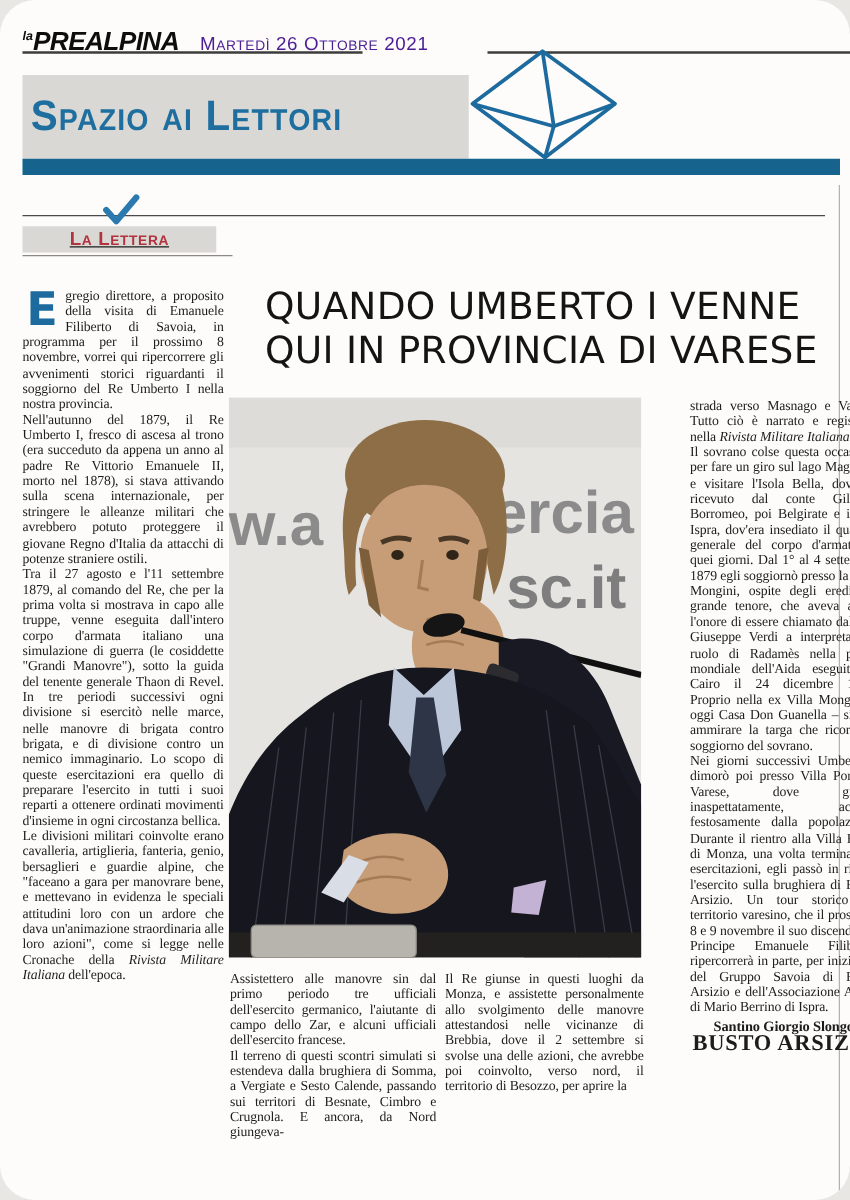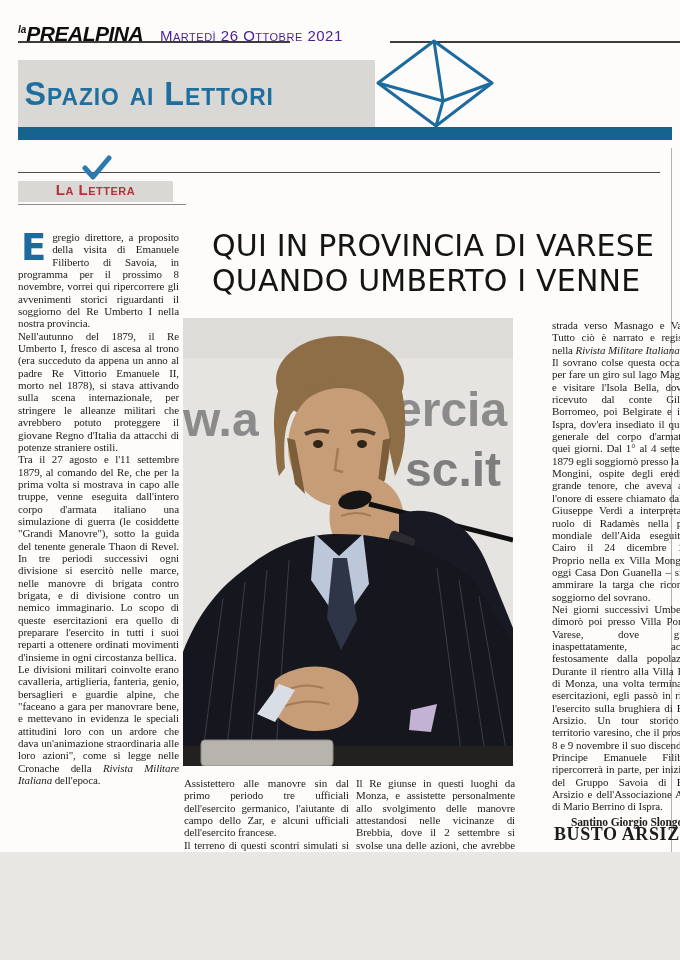--- a/index.html
+++ b/index.html
@@ -1,17 +1,17 @@
 <!DOCTYPE html>
 <html><head>
 <meta charset="utf-8">
 <style>
   html,body{margin:0;padding:0;background:#e9e7e3;}
-  .page{position:relative;width:680px;height:852px;background:#fdfcfa;overflow:hidden;
-        font-family:"Liberation Serif",serif;color:#1c1c1c;}
+  .page{position:relative;width:680px;height:960px;background:#fdfcfa;overflow:hidden;
+        font-family:"Liberation Serif",serif;color:#1c1c1c;border-radius:28px;}
   .abs{position:absolute;}
 
   
   .logo{left:18px;top:22px;font-family:"Liberation Sans",sans-serif;font-weight:bold;
         font-style:italic;font-size:21px;letter-spacing:-0.5px;color:#0d0d0d;}
   .logo .pfx{font-size:10px;vertical-align:8px;letter-spacing:0;}
   .hdate{left:160px;top:27px;font-family:"Liberation Sans",sans-serif;font-variant:small-caps;
          font-size:15px;color:#4c1d95;letter-spacing:0.5px;}
   .hrule{height:2px;background:#3c3c3c;top:41px;}
   .hrule1{left:18px;width:272px;}
@@ -24,21 +24,21 @@
                 font-variant:small-caps;font-size:34px;letter-spacing:1px;color:#1e6f9f;
                 transform:scaleX(0.95);white-space:nowrap;}
   .envelope{left:376px;top:39px;}
   .bluebar{left:18px;top:127px;width:654px;height:13px;background:#16638e;}
   .vrule{left:671px;top:148px;width:1px;height:812px;background:#b5b2ad;}
 
   
   .checkline{left:18px;top:172px;width:642px;height:1px;background:#4a4a4a;}
   .checkmark{left:82px;top:155px;}
   .letterbox{left:18px;top:181px;width:155px;height:21px;background:#d9d8d4;
-             display:flex;align-items:flex-start;justify-content:center;}
+             display:flex;align-items:center;justify-content:center;text-decoration:underline;}
   .letterbox span{font-family:"Liberation Sans",sans-serif;font-weight:bold;
                   font-variant:small-caps;font-size:15px;color:#b2333e;letter-spacing:0.5px;}
   .letterline{left:18px;top:204px;width:168px;height:1px;background:#8d8a86;}
 
   
   .headline{left:212px;top:228px;width:455px;font-family:"DejaVu Sans",sans-serif;
             font-size:30px;line-height:35px;letter-spacing:0.2px;color:#141414;}
 
   
   .col{font-size:11px;line-height:12.35px;text-align:justify;letter-spacing:-0.1px;}
@@ -86,22 +86,22 @@
   <div class="abs checkline"></div>
   <svg class="abs checkmark" width="30" height="26" viewBox="0 0 30 26">
     <polyline points="3,13 11,22 27,3" fill="none" stroke="#2a7ab0" stroke-width="5" stroke-linecap="round" stroke-linejoin="round"></polyline>
   </svg>
   <div class="abs letterbox">
     <span>La Lettera</span>
   </div>
   <div class="abs letterline"></div>
 
   <div class="abs headline">
+    <div>QUANDO UMBERTO I VENNE</div>
     <div>QUI IN PROVINCIA DI VARESE</div>
-    <div>QUANDO UMBERTO I VENNE</div>
   </div>
 
   <div class="abs col col1">
     <p><span class="dropcap">E</span><span>gregio direttore, a proposito della visita di Emanuele Filiberto di Savoia, in programma per il prossimo 8 novembre, vorrei qui ripercorrere gli avvenimenti storici riguardanti il soggiorno del Re Umberto I nella nostra provincia.</span></p>
     <p>Nell'autunno del 1879, il Re Umberto I, fresco di ascesa al trono (era succeduto da appena un anno al padre Re Vittorio Emanuele II, morto nel 1878), si stava attivando sulla scena internazionale, per stringere le alleanze militari che avrebbero potuto proteggere il giovane Regno d'Italia da attacchi di potenze straniere ostili.</p>
     <p>Tra il 27 agosto e l'11 settembre 1879, al comando del Re, che per la prima volta si mostrava in capo alle truppe, venne eseguita dall'intero corpo d'armata italiano una simulazione di guerra (le cosiddette "Grandi Manovre"), sotto la guida del tenente generale Thaon di Revel. In tre periodi successivi ogni divisione si esercitò nelle marce, nelle manovre di brigata contro brigata, e di divisione contro un nemico immaginario. Lo scopo di queste esercitazioni era quello di preparare l'esercito in tutti i suoi reparti a ottenere ordinati movimenti d'insieme in ogni circostanza bellica.</p>
     <p><span>Le divisioni militari coinvolte erano cavalleria, artiglieria, fanteria, genio, bersaglieri e guardie alpine, che "faceano a gara per manovrare bene, e mettevano in evidenza le speciali attitudini loro con un ardore che dava un'animazione straordinaria alle loro azioni", come si legge nelle Cronache della </span><span class="ital">Rivista Militare Italiana</span><span> dell'epoca.</span></p>
   </div>
 
   <svg class="abs photo" width="330" height="448" viewBox="0 0 330 448">

